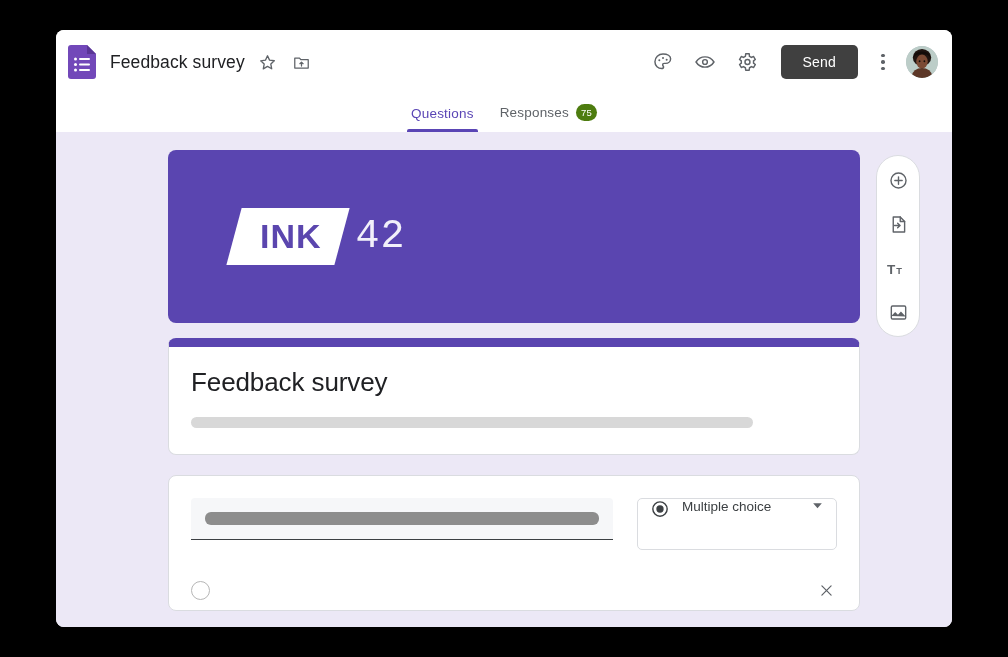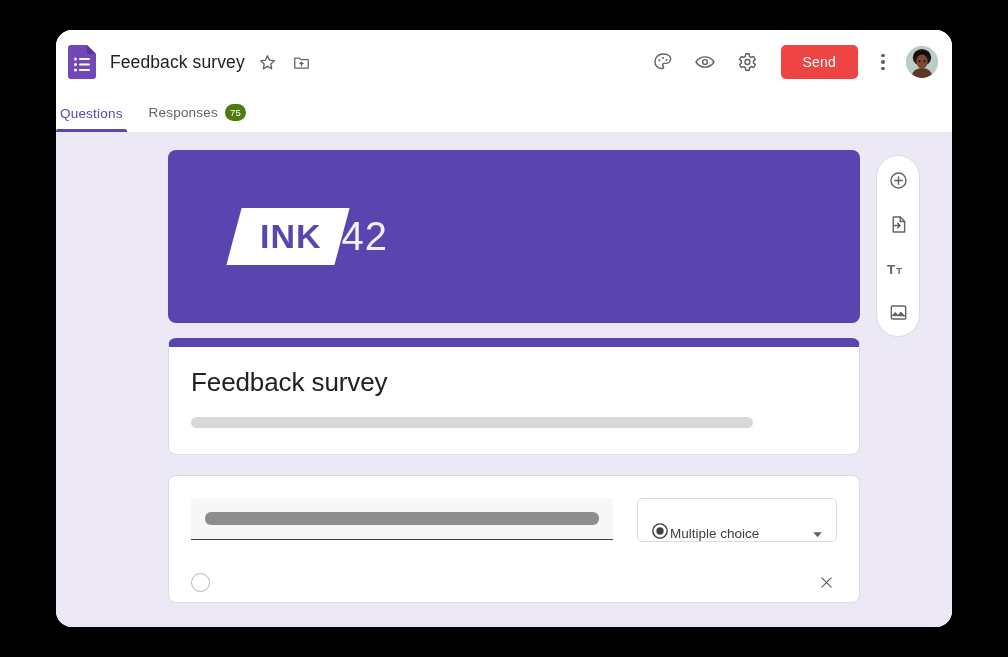--- a/index.html
+++ b/index.html
@@ -12,21 +12,21 @@
     overflow: hidden;
   }
 
   .window {
     position: absolute;
     left: 56px;
     top: 30px;
     width: 896px;
     height: 597px;
     background: #ffffff;
-    border-radius: 16px;
+    border-radius: 8px;
     overflow: hidden;
   }
 
   
   .appbar {
     position: relative;
     height: 64px;
     background: #ffffff;
     display: flex;
     align-items: center;
@@ -71,21 +71,21 @@
     justify-content: center;
     border-radius: 50%;
     cursor: pointer;
     flex: 0 0 auto;
   }
 
   .send-btn {
     height: 34px;
     margin-left: 16px;
     padding: 0 22px;
-    background: #ef4444;
+    background: #404040;
     color: #ffffff;
     border: none;
     border-radius: 5px;
     font-size: 14px;
     font-family: "Liberation Sans", sans-serif;
     letter-spacing: 0.2px;
     cursor: pointer;
     flex: 0 0 auto;
   }
 
@@ -118,20 +118,21 @@
     cursor: pointer;
     background: #b9c7c9;
   }
 
   
   .tabs {
     height: 38px;
     background: #ffffff;
     display: flex;
     align-items: flex-end;
+    justify-content: center;
     gap: 18px;
   }
   .tab {
     position: relative;
     font-size: 13.5px;
     color: #5f6368;
     padding: 0 4px 11px 4px;
     cursor: pointer;
     display: flex;
     align-items: center;
@@ -201,21 +202,22 @@
     color: #5b46ae;
     font-size: 34px;
     font-weight: bold;
     letter-spacing: 1px;
     font-family: "Liberation Sans", sans-serif;
   }
   .ink-num {
     color: #f2f0fa;
     font-size: 40px;
     letter-spacing: 1px;
-    font-family: Liberation Sans, sans-serif;
+    margin-left: 14px;
+    font-family: Liberation Mono, monospace;
   }
 
   .card {
     background: #ffffff;
     border-radius: 8px;
     border: 1px solid #dadce0;
   }
 
   .title-card {
     margin-top: 15px;
@@ -258,27 +260,27 @@
   .redact-bar.w-qtitle {
     width: 100%;
     height: 13px;
     margin-top: 0;
     background: #8d8d8d;
   }
 
   .type-select {
     flex: 0 0 auto;
     width: 200px;
-    height: 44px;
+    height: 52px;
     border: 1px solid #dadce0;
     border-radius: 5px;
     display: flex;
-    align-items: flex-end;
+    align-items: flex-start;
     padding: 0 12px;
-    gap: 0;
+    gap: 12px;
     cursor: pointer;
     background: #ffffff;
   }
   .type-label {
     flex: 1 1 auto;
     font-size: 13.5px;
     color: #3c4043;
   }
 
   .desc-row { margin-top: 26px; }

